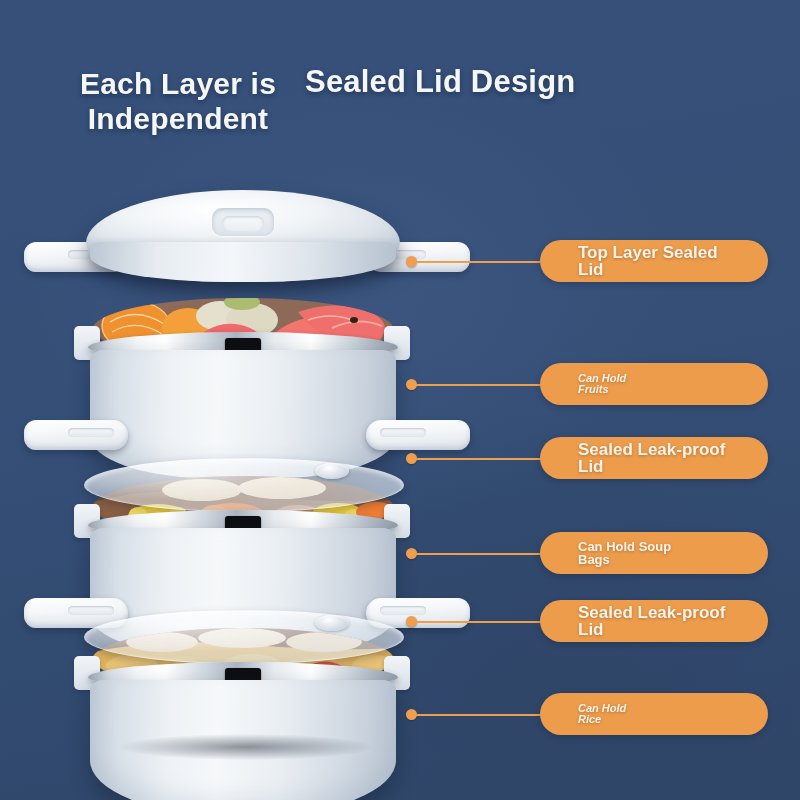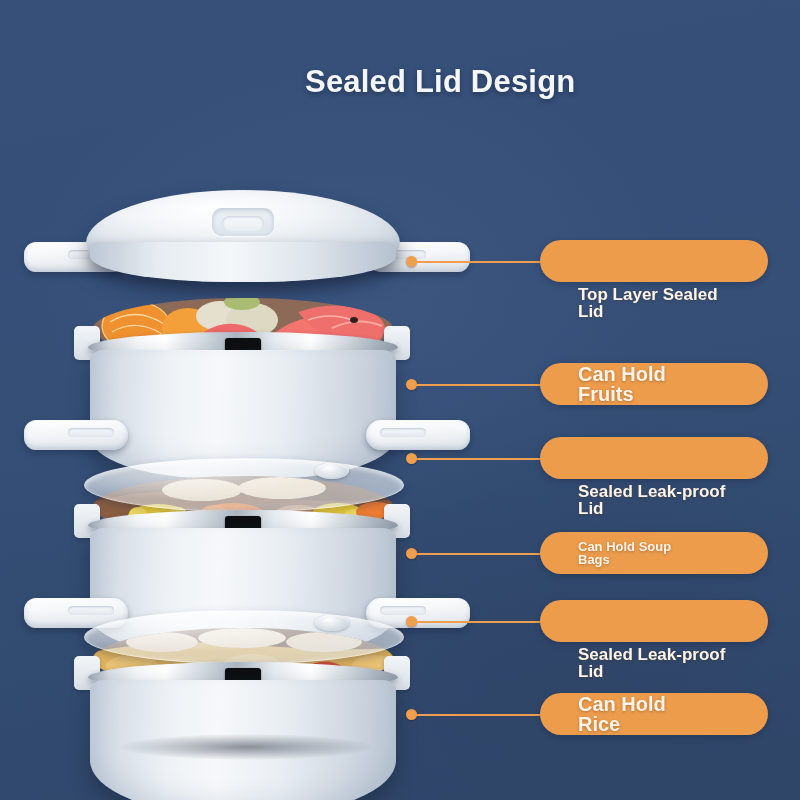--- a/index.html
+++ b/index.html
@@ -65,22 +65,22 @@
     top: 50%;
     transform: translateY(-50%);
     width: 210px;
     color: #fdf3e8;
     font-weight: bold;
     line-height: 1.02;
     white-space: pre-line;
     text-shadow: 0 1px 3px rgba(70,40,10,.35);
     pointer-events: none;
   }
-  .sz-lg .callout-text { font-size: 17px; margin-top: 42px; }
-  .sz-md .callout-text { font-size: 20px; }
+  .sz-lg .callout-text { font-size: 17px; }
+  .sz-md .callout-text { font-size: 11px; font-style: italic; }
   .sz-sm .callout-text { font-size: 13px; }
 
   .leader {
     position: absolute;
     height: 2px;
     background: #ef9e4e;
   }
   .leader-dot {
     position: absolute;
     width: 11px;
@@ -260,20 +260,22 @@
     height: 26px;
     border-radius: 50%;
     background: radial-gradient(ellipse at center, rgba(14,22,40,.45), rgba(14,22,40,0) 72%);
   }
 </style>
 </head>
 <body>
 
 <div id="stage">
 
+  <div class="heading" id="h-left">Each Layer is
+Independent</div>
   <div class="heading" id="h-right">Sealed Lid Design</div>
 
   <div id="product">
 
     <div class="tier" style="top:4px;">
       <div class="handle left" style="left:-4px;  top:52px;"></div>
       <div class="handle right" style="left:338px; top:52px;"></div>
       <div class="top-lid">
         <div class="lid-grip"></div>
       </div>

